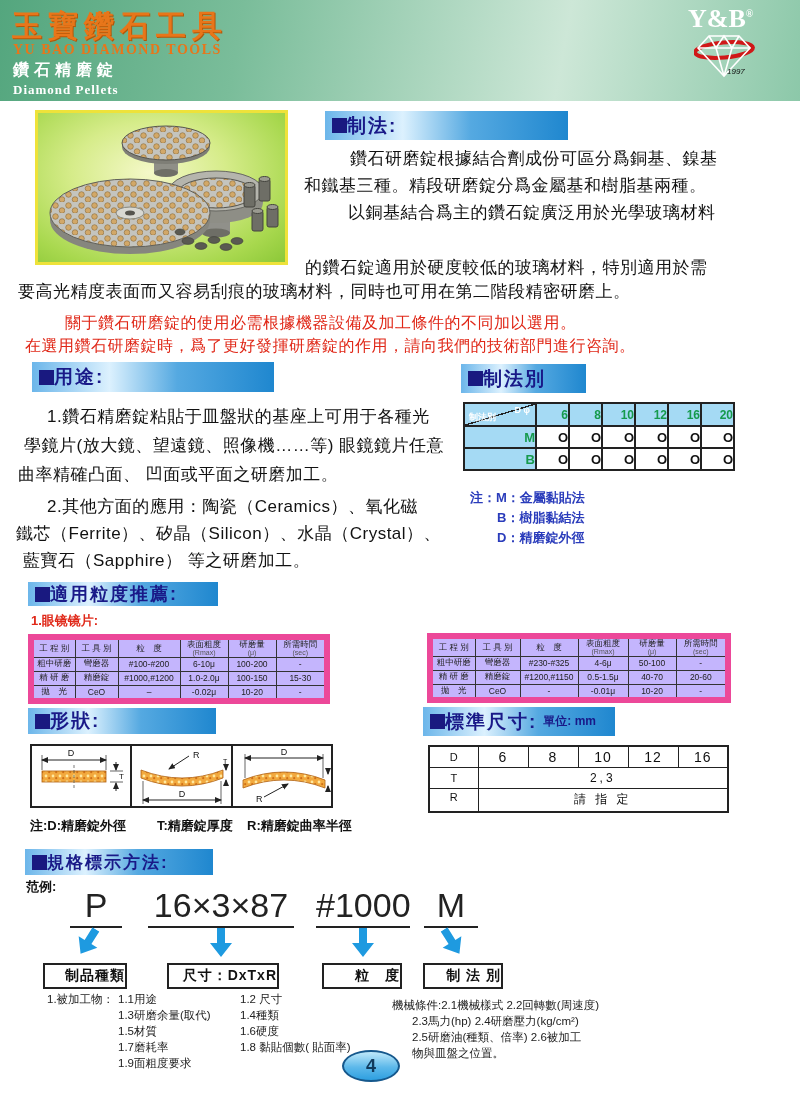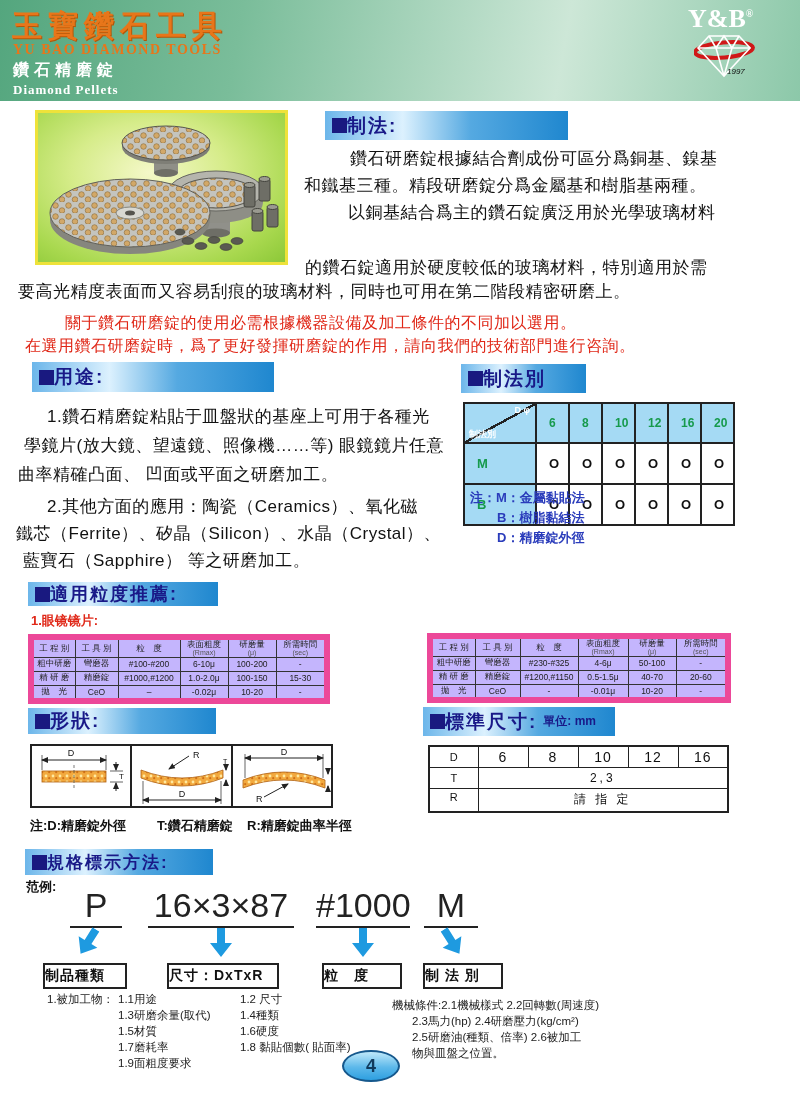--- a/index.html
+++ b/index.html
@@ -25,21 +25,21 @@
   .banner .bt{color:#191988;font-weight:bold;font-size:19px;letter-spacing:2px;white-space:nowrap;}
   .banner .unit{color:#191988;font-weight:bold;font-size:12px;margin-left:6px;white-space:nowrap;}
   
   .cjk{font-size:17px;letter-spacing:0.5px;white-space:nowrap;color:#111;}
   .red{font-size:16px;letter-spacing:0.5px;white-space:nowrap;color:#e02818;}
   .sub-red{font-size:13px;font-weight:bold;color:#e02818;white-space:nowrap;}
   .note-blue{font-size:13px;font-weight:bold;color:#2a3cbb;white-space:nowrap;}
   .note-black{font-size:13px;font-weight:bold;color:#111;white-space:nowrap;}
   
   .mt{border-collapse:collapse;table-layout:fixed;}
-  .mt td{border:2px solid #222;text-align:left;padding:12px;box-sizing:border-box;margin-top:8px;}
+  .mt td{border:2px solid #222;text-align:right;padding:0;box-sizing:border-box;margin-top:8px;}
   .mt .hd{background:#a5daf4;}
   .mt .num{color:#169a4c;font-weight:bold;font-size:12px;height:23px;}
   .mt .lbl{color:#169a4c;font-weight:bold;font-size:13px;height:22px;}
   .mt .ok{background:#fff;font-size:13px;font-weight:bold;color:#111;height:22px;}
   .diag{position:relative;background-image:linear-gradient(to bottom right,rgba(0,0,0,0) 48.5%,#222 48.5%,#222 52%,rgba(0,0,0,0) 52%);background-color:#a5daf4;}
   .diag .dt1{position:absolute;top:1px;right:5px;font-size:9px;font-weight:bold;color:#fff;}
   .diag .dt2{position:absolute;bottom:1px;left:4px;font-size:9px;font-weight:bold;color:#fff;}
   
   .gt{border-collapse:collapse;table-layout:fixed;border:6px solid #ec4899;background:#c4b5fd;}
   .gt td{border:1px solid #333;text-align:center;padding:0;font-size:8.5px;color:#222;
@@ -51,21 +51,21 @@
   .dt{border-collapse:collapse;table-layout:fixed;border:2px solid #222;background:#fff;}
   .dt td{border:1.5px solid #222;text-align:center;padding:0;box-sizing:border-box;color:#111;}
   .dt .lab{font-size:11px;height:21px;}
   .dt .val{font-size:14px;height:21px;letter-spacing:1px;}
   .dt .span{font-size:12px;letter-spacing:3px;}
   .dt .rrow{height:24px;vertical-align:top;padding-top:2px;}
   
   .code{font-size:34px;color:#222;text-align:center;border-bottom:2px solid #222;
         padding-bottom:1px;white-space:nowrap;}
   .spec-box{border:2px solid #222;background:#fff;font-size:14px;font-weight:bold;color:#111;
-            text-align:left;padding:2px 0;letter-spacing:1px;white-space:nowrap;box-sizing:border-box;}
+            text-align:right;padding:2px 0;letter-spacing:1px;white-space:nowrap;box-sizing:border-box;}
   .fn{font-size:11.5px;color:#222;white-space:nowrap;}
   .badge{border:2px solid #16588c;border-radius:50%;
          background:linear-gradient(180deg,#bfe9fa 0%,#5cb8ea 55%,#2e9fe0 100%);
          display:flex;align-items:center;justify-content:center;
          font-size:18px;font-weight:bold;color:#103a5c;}
   svg text{font-family:"Liberation Sans",sans-serif;fill:#111;}
 </style>
 </head>
 <body>
 
@@ -367,21 +367,21 @@
       <line x1="215" y1="10" x2="215" y2="34" stroke="#222" stroke-width="0.7"></line>
       <line x1="293" y1="10" x2="293" y2="34" stroke="#222" stroke-width="0.7"></line>
       <text x="254" y="11" font-size="9" text-anchor="middle">D</text>
       <text x="226" y="58" font-size="9">R</text>
       <line x1="234" y1="53" x2="258" y2="40" stroke="#222" marker-end="url(#ae)"></line>
       <line x1="298" y1="24" x2="298" y2="30" stroke="#222" marker-end="url(#ae)"></line>
       <line x1="298" y1="48" x2="298" y2="42" stroke="#222" marker-end="url(#ae)"></line>
     </g>
   </svg>
   <div class="abs note-black" style="left:30px;top:817px">注:D:精磨錠外徑</div>
-  <div class="abs note-black" style="left:157px;top:817px">T:鑽石精磨錠</div>
+  <div class="abs note-black" style="left:157px;top:817px">T:精磨錠厚度</div>
   <div class="abs note-black" style="left:247px;top:817px">R:精磨錠曲率半徑</div>
 
   <div class="abs banner" style="left:423px;top:707px;width:192px;height:29px">
     <span class="sq"></span>
     <span class="bt">標準尺寸:</span>
     <span class="unit">單位: mm</span>
   </div>
   <table class="dt abs" style="left:428px;top:745px;width:299px">
     <colgroup>
         <col style="width:49px">

